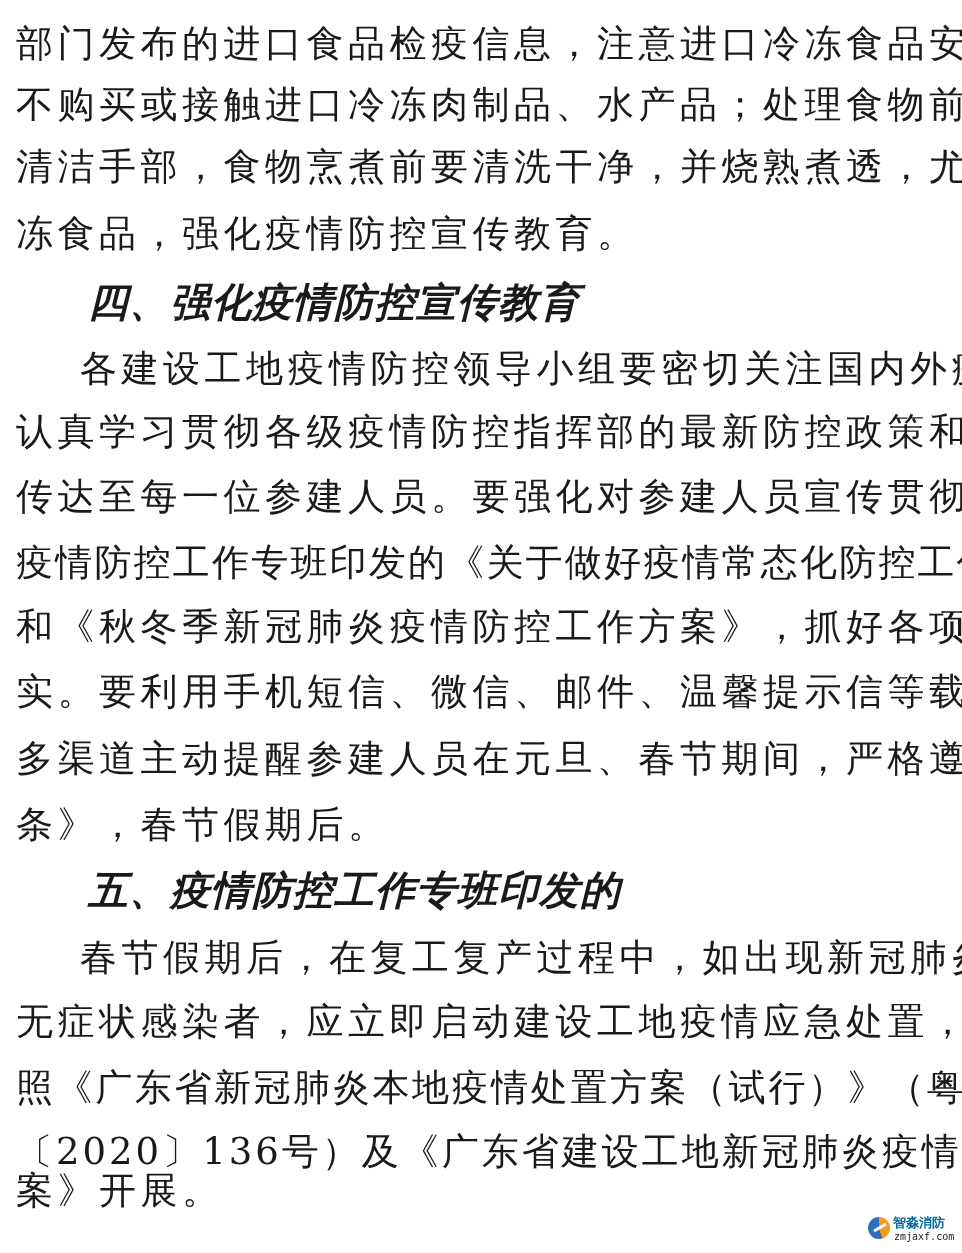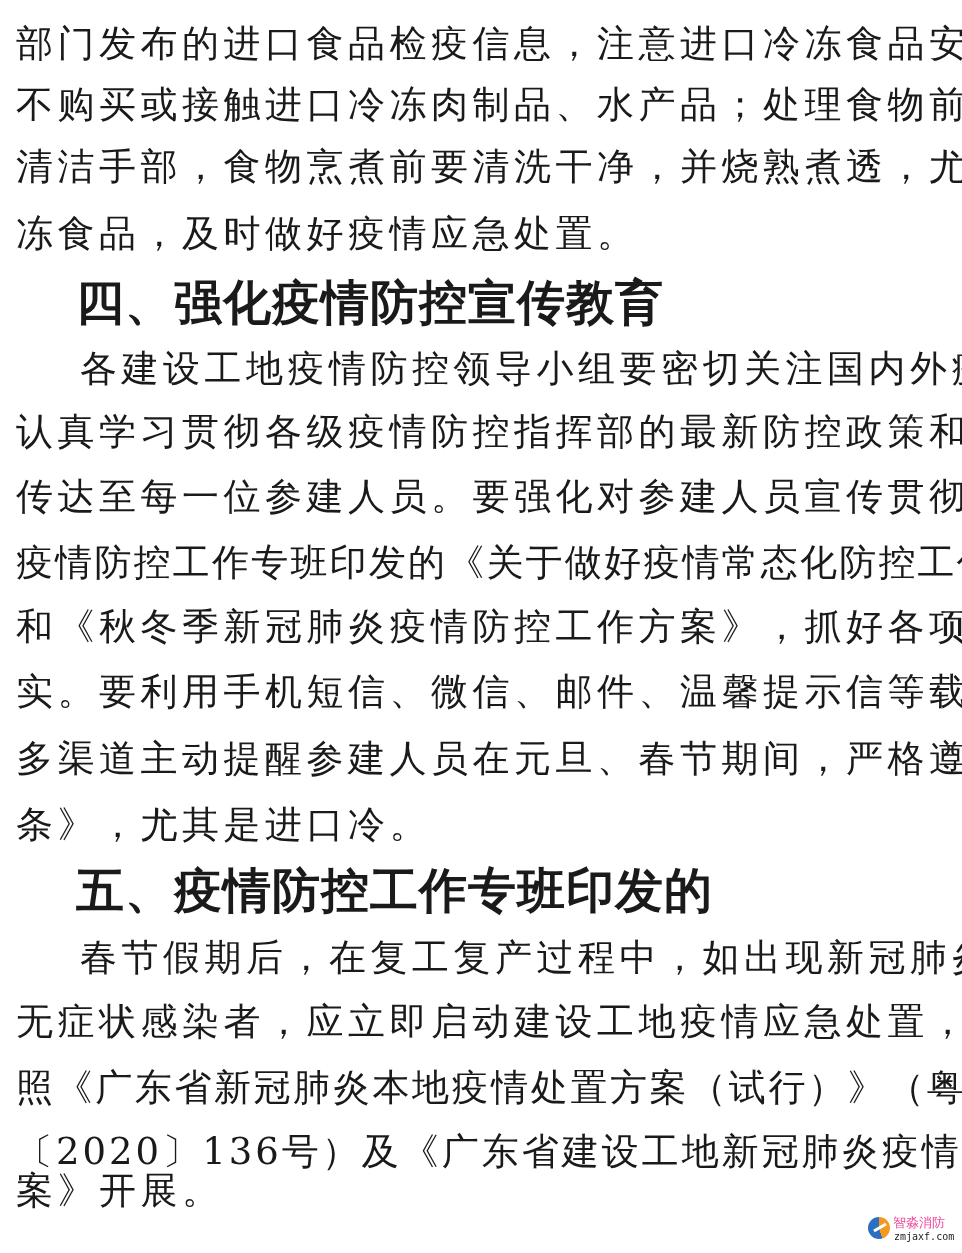--- a/index.html
+++ b/index.html
@@ -1,50 +1,50 @@
 <!DOCTYPE html>
 <html><head>
 <meta charset="utf-8">
 <style>
   html, body { margin:0; padding:0; background:#ffffff; }
   body { width:962px; height:1253px; position:relative; overflow:hidden;
          font-family:"DejaVu Serif", "Liberation Serif", serif; color:#1a1a1a; }
   .line { position:absolute; left:16px; white-space:nowrap; font-size:37px;
           line-height:44px; letter-spacing:4.5px; }
-  .heading { left:76px; font-family:"DejaVu Sans", "Liberation Sans", sans-serif;
-             font-weight:bold; letter-spacing:1px; font-size:48px; }
+  .heading { left:88px; font-family:"DejaVu Sans", "Liberation Sans", sans-serif;
+             font-weight:bold; letter-spacing:1px; font-size:40px;font-style:italic; }
   .indent { left:80px; }
   .wm { position:absolute; left:868px; top:1213px; width:90px; height:34px; }
   .wm-logo { position:absolute; left:0; top:4px; width:22px; height:22px; border-radius:50%;
              background:conic-gradient(#f29a1f 0 45%, #2b6fc1 45% 100%); }
   .wm-logo::after { content:""; position:absolute; left:5px; top:9px; width:14px; height:3px;
              background:#fff; transform:rotate(-30deg); }
   .wm-name { position:absolute; left:25px; top:1px; font-family:"DejaVu Sans", sans-serif;
-             font-size:13px; font-weight:normal; color:#ec4899; letter-spacing:0; }
+             font-size:13px; font-weight:bold; color:#0369a1; letter-spacing:0; }
   .wm-url { position:absolute; left:26px; top:18px; font-family:"DejaVu Sans Mono", monospace;
              font-size:10px; color:#222; letter-spacing:0; }
 </style>
 </head>
 <body>
 
 <div>
   <div class="line" style="top:22px">部门发布的进口食品检疫信息，注意进口冷冻食品安全，非必要</div>
   <div class="line" style="top:83px">不购买或接触进口冷冻肉制品、水产品；处理食物前佩戴口罩和</div>
   <div class="line" style="top:145px">清洁手部，食物烹煮前要清洗干净，并烧熟煮透，尤其是进口冷</div>
-  <div class="line" style="top:212px">冻食品，及时做好疫情应急处置。</div>
+  <div class="line" style="top:212px">冻食品，强化疫情防控宣传教育。</div>
 
   <div class="line heading" style="top:280px">四、强化疫情防控宣传教育</div>
   <div class="line indent" style="top:347px">各建设工地疫情防控领导小组要密切关注国内外疫情动态，</div>
   <div class="line" style="top:410px">认真学习贯彻各级疫情防控指挥部的最新防控政策和要求，及时</div>
   <div class="line" style="top:475px">传达至每一位参建人员。要强化对参建人员宣传贯彻省建设工地</div>
   <div class="line" style="top:541px; letter-spacing:2.2px">疫情防控工作专班印发的《关于做好疫情常态化防控工作的通知》</div>
   <div class="line" style="top:605px">和《秋冬季新冠肺炎疫情防控工作方案》，抓好各项防控措施落</div>
   <div class="line" style="top:670px">实。要利用手机短信、微信、邮件、温馨提示信等载体，多方式</div>
   <div class="line" style="top:737px">多渠道主动提醒参建人员在元旦、春节期间，严格遵守《工地八</div>
-  <div class="line" style="top:803px">条》，尤其是进口冷。</div>
+  <div class="line" style="top:803px">条》，春节假期后。</div>
 
   <div class="line heading" style="top:868px">五、疫情防控工作专班印发的</div>
   <div class="line indent" style="top:936px">春节假期后，在复工复产过程中，如出现新冠肺炎确诊病例、</div>
   <div class="line" style="top:1000px">无症状感染者，应立即启动建设工地疫情应急处置，具体工作按</div>
   <div class="line" style="top:1066px; letter-spacing:2.6px">照《广东省新冠肺炎本地疫情处置方案（试行）》（粤卫应急函</div>
   <div class="line" style="top:1130px; letter-spacing:3px">〔2020〕136号）及《广东省建设工地新冠肺炎疫情应急处置方</div>
   <div class="line" style="top:1169px">案》开展。</div>
 </div>
 
 <div class="wm">

